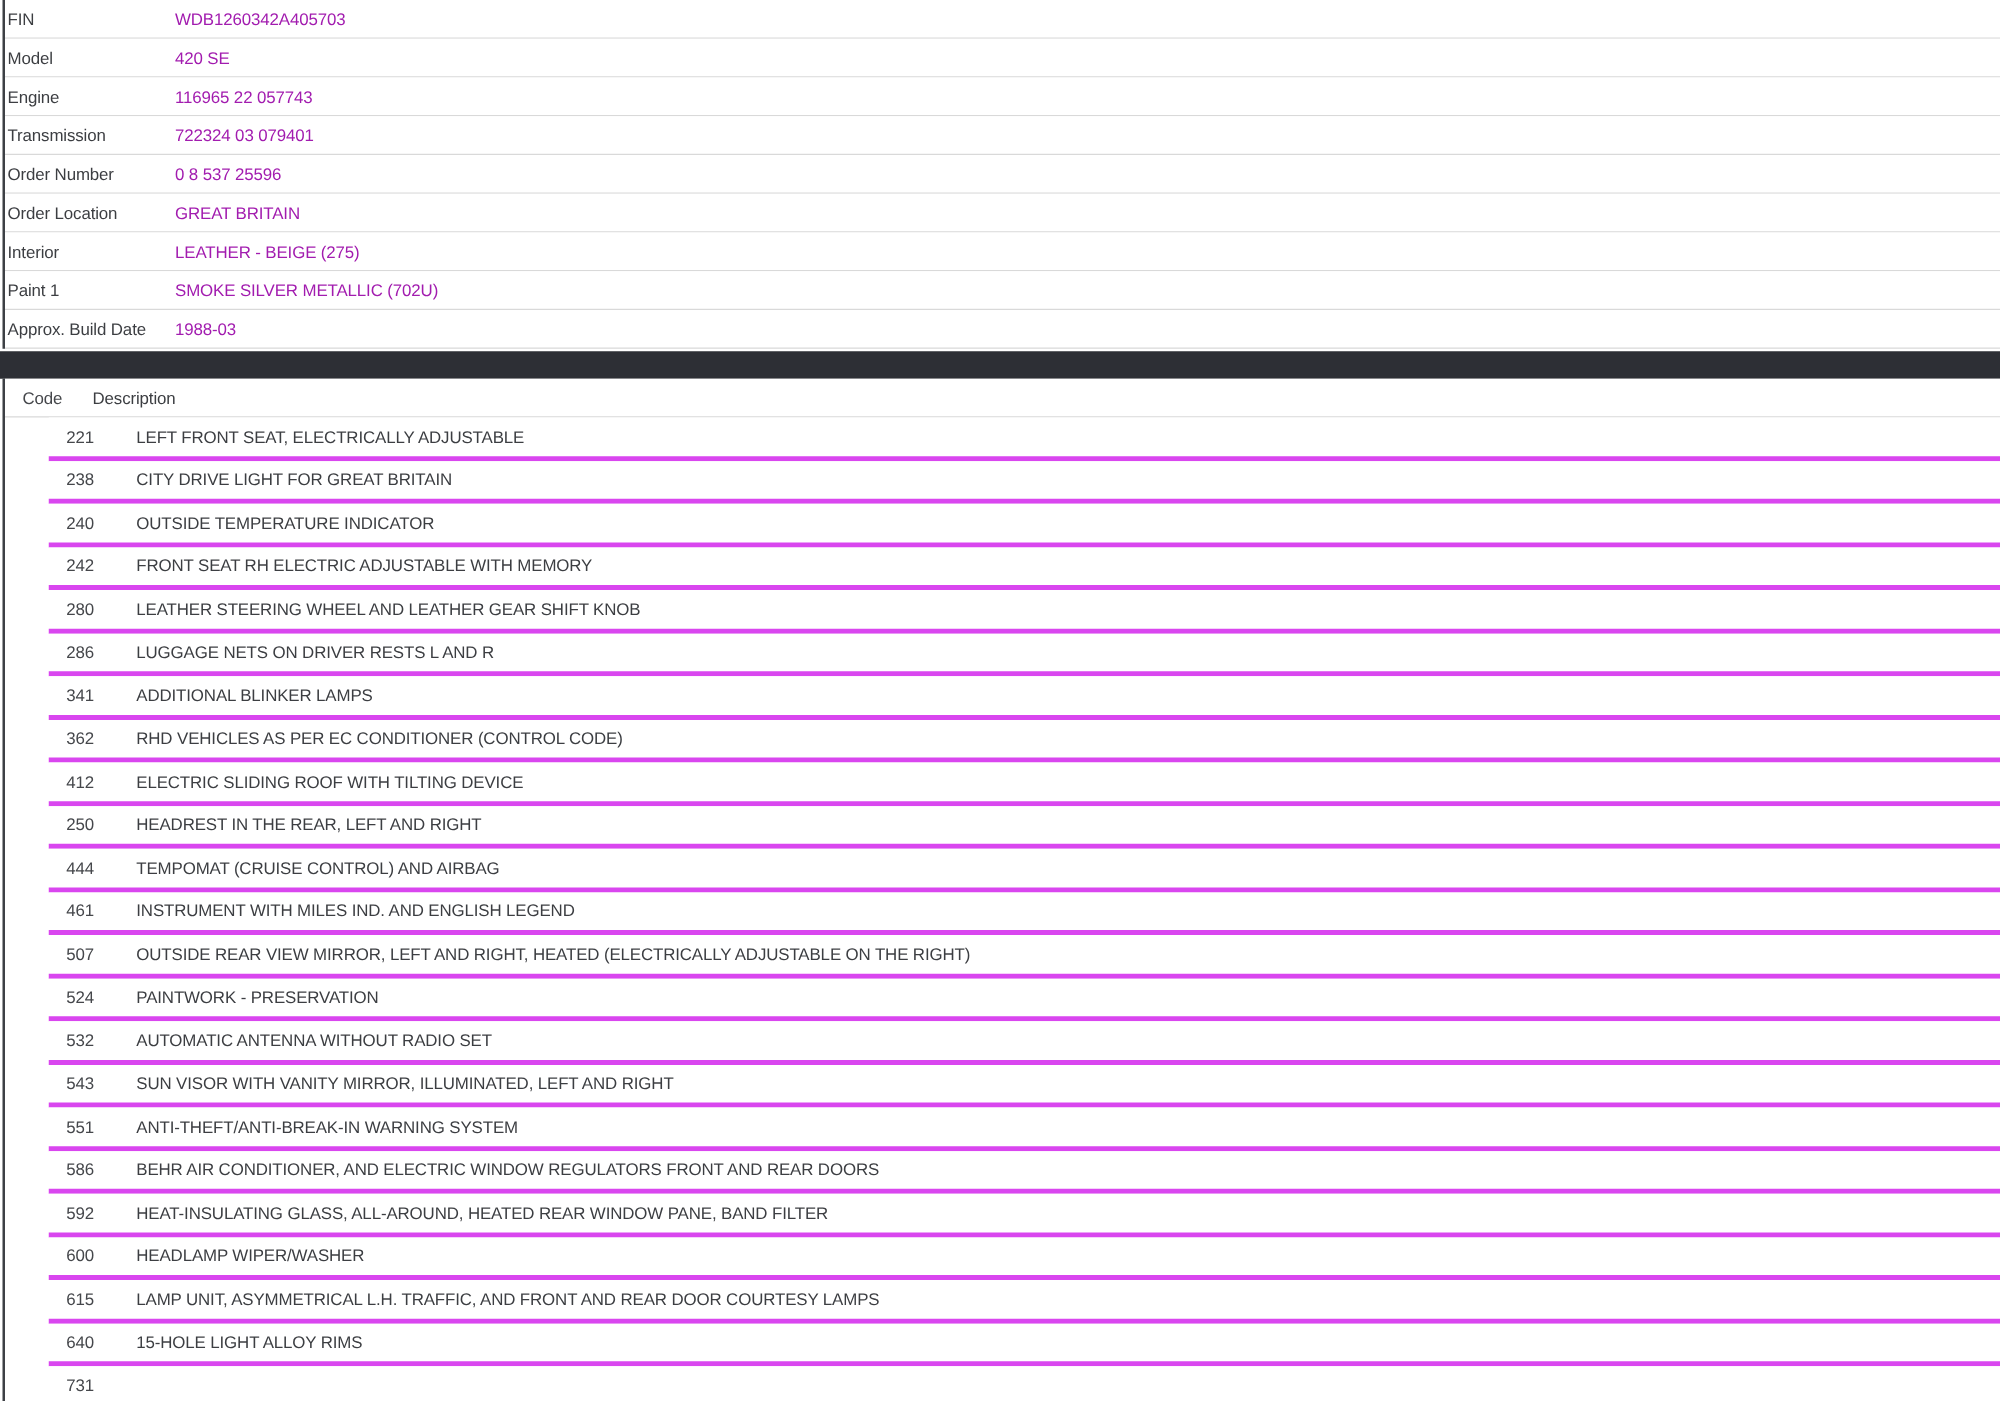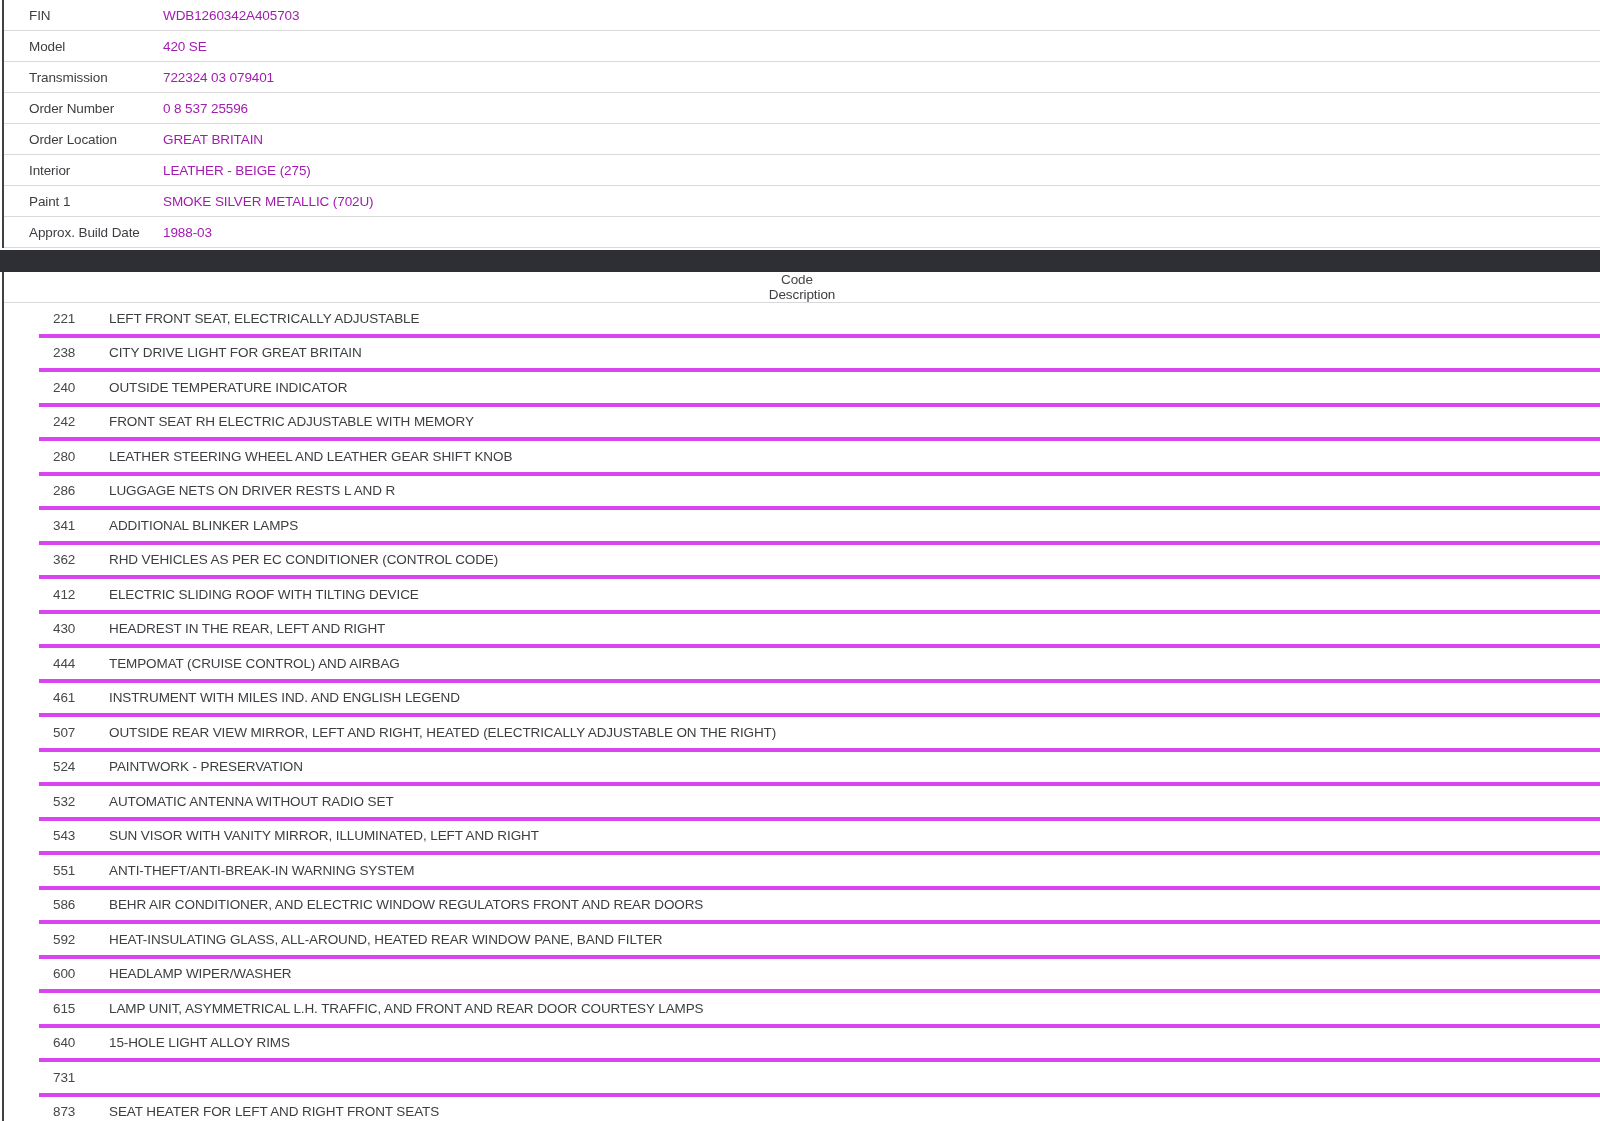--- a/index.html
+++ b/index.html
@@ -25,21 +25,21 @@
   }
   .info-row {
     display: flex;
     align-items: center;
     height: 30px;
     border-bottom: 1px solid #d9d9d9;
     background: #ffffff;
   }
   .info-row .label {
     width: 134px;
-    padding-left: 25px;
+    padding-left: 2px;
     flex: 0 0 auto;
     color: #3c3e42;
   }
   .info-row .value {
     flex: 1 1 auto;
     color: #a21caf;
   }
   
   .divider-band {
     height: 22px;
@@ -52,21 +52,20 @@
     border-left: 2px solid #3d4045;
   }
   .codes-header {
     display: flex;
     align-items: center;
     height: 30px;
     border-bottom: 1px solid #d9d9d9;
     background: #ffffff;
     font-weight: 500;
     color: #3b3d41;
-    flex-direction: column;
   }
   .code-row {
     display: flex;
     align-items: center;
     height: 30.5px;
     border-bottom: 4px solid #d946ef;
     background: #ffffff;
     margin-left: 35px;
   }
   .col-code {
@@ -86,20 +85,24 @@
 <div class="page">
 
   <section class="info-table" id="info-table">
       <div class="info-row">
         <span class="label">FIN</span>
         <span class="value">WDB1260342A405703</span>
       </div>
       <div class="info-row">
         <span class="label">Model</span>
         <span class="value">420 SE</span>
+      </div>
+      <div class="info-row">
+        <span class="label">Engine</span>
+        <span class="value">116965 22 057743</span>
       </div>
       <div class="info-row">
         <span class="label">Transmission</span>
         <span class="value">722324 03 079401</span>
       </div>
       <div class="info-row">
         <span class="label">Order Number</span>
         <span class="value">0 8 537 25596</span>
       </div>
       <div class="info-row">
@@ -158,21 +161,21 @@
         </div>
         <div class="code-row">
           <span class="col-code">362</span>
           <span class="col-desc">RHD VEHICLES AS PER EC CONDITIONER (CONTROL CODE)</span>
         </div>
         <div class="code-row">
           <span class="col-code">412</span>
           <span class="col-desc">ELECTRIC SLIDING ROOF WITH TILTING DEVICE</span>
         </div>
         <div class="code-row">
-          <span class="col-code">430</span>
+          <span class="col-code">250</span>
           <span class="col-desc">HEADREST IN THE REAR, LEFT AND RIGHT</span>
         </div>
         <div class="code-row">
           <span class="col-code">444</span>
           <span class="col-desc">TEMPOMAT (CRUISE CONTROL) AND AIRBAG</span>
         </div>
         <div class="code-row">
           <span class="col-code">461</span>
           <span class="col-desc">INSTRUMENT WITH MILES IND. AND ENGLISH LEGEND</span>
         </div>

